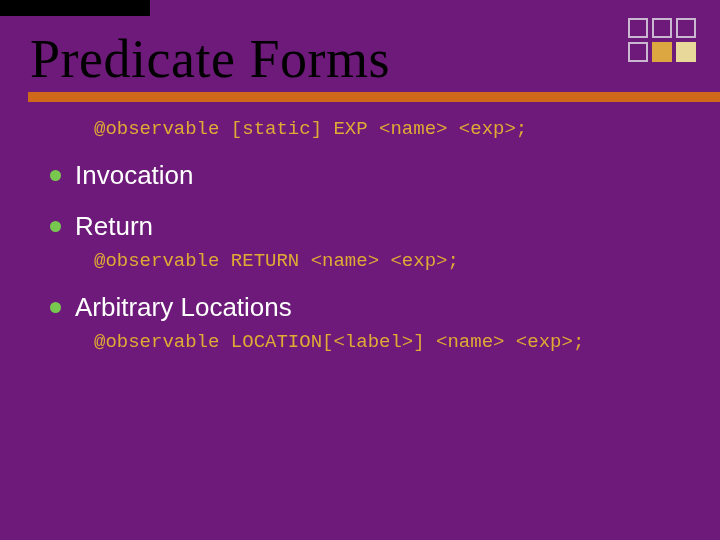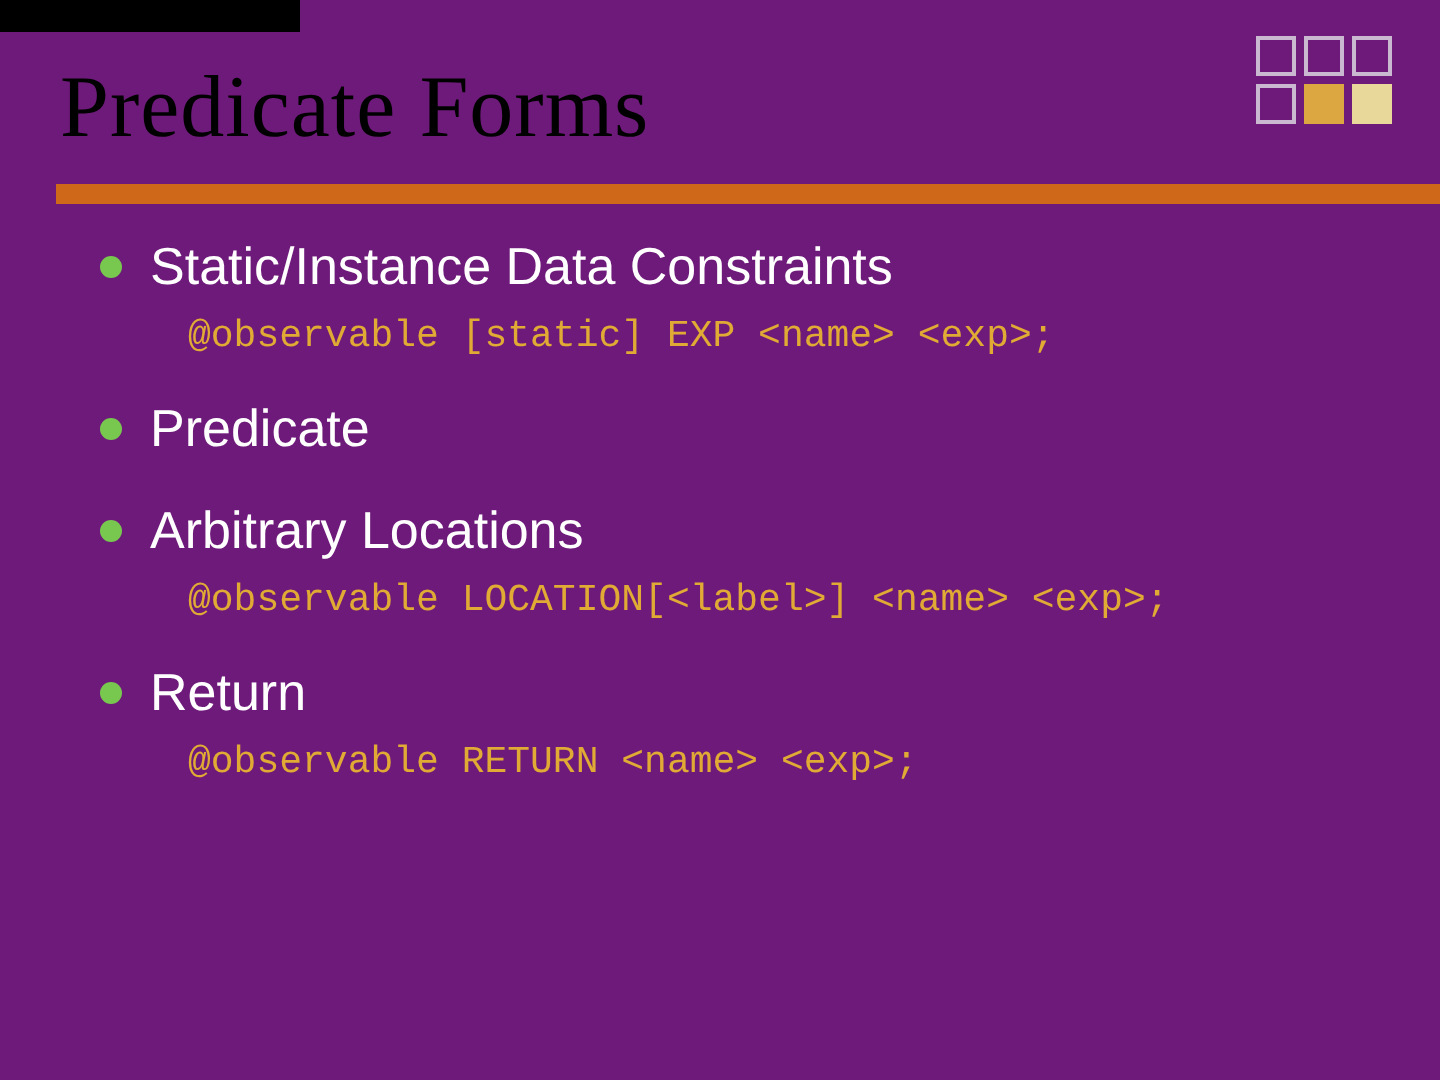--- a/index.html
+++ b/index.html
@@ -23,21 +23,21 @@
     left: 0;
     width: 150px;
     height: 16px;
     background: #000;
   }
   .title {
     position: absolute;
     top: 28px;
     left: 30px;
     font-family: "Times New Roman", Times, serif;
-    font-size: 44px;
+    font-size: 54px;
     color: #000;
     letter-spacing: 0.5px;
   }
   .accent-line {
     position: absolute;
     top: 92px;
     left: 28px;
     right: 0;
     height: 10px;
     background: #d0681a;
@@ -114,44 +114,40 @@
       <div class="sq f"></div>
       <div class="sq f2"></div>
     </div>
   </div>
 
   <div class="accent-line"></div>
 
   <div class="content">
 
     <div class="item">
-      <div class="heading">
-        <span class="bullet"></span>
-        <span>Static/Instance Data Constraints</span>
-      </div>
       <div class="code">@observable [static] EXP &lt;name&gt; &lt;exp&gt;;</div>
     </div>
 
     <div class="item">
       <div class="heading">
         <span class="bullet"></span>
-        <span>Predicate</span>
+        <span>Invocation</span>
       </div>
+    </div>
+
+    <div class="item">
+      <div class="heading">
+        <span class="bullet"></span>
+        <span>Return</span>
+      </div>
+      <div class="code">@observable RETURN &lt;name&gt; &lt;exp&gt;;</div>
     </div>
 
     <div class="item">
       <div class="heading">
         <span class="bullet"></span>
         <span>Arbitrary Locations</span>
       </div>
       <div class="code">@observable LOCATION[&lt;label&gt;] &lt;name&gt; &lt;exp&gt;;</div>
     </div>
 
-    <div class="item">
-      <div class="heading">
-        <span class="bullet"></span>
-        <span>Return</span>
-      </div>
-      <div class="code">@observable RETURN &lt;name&gt; &lt;exp&gt;;</div>
-    </div>
-
   </div>
 </div>
 
 </body></html>

